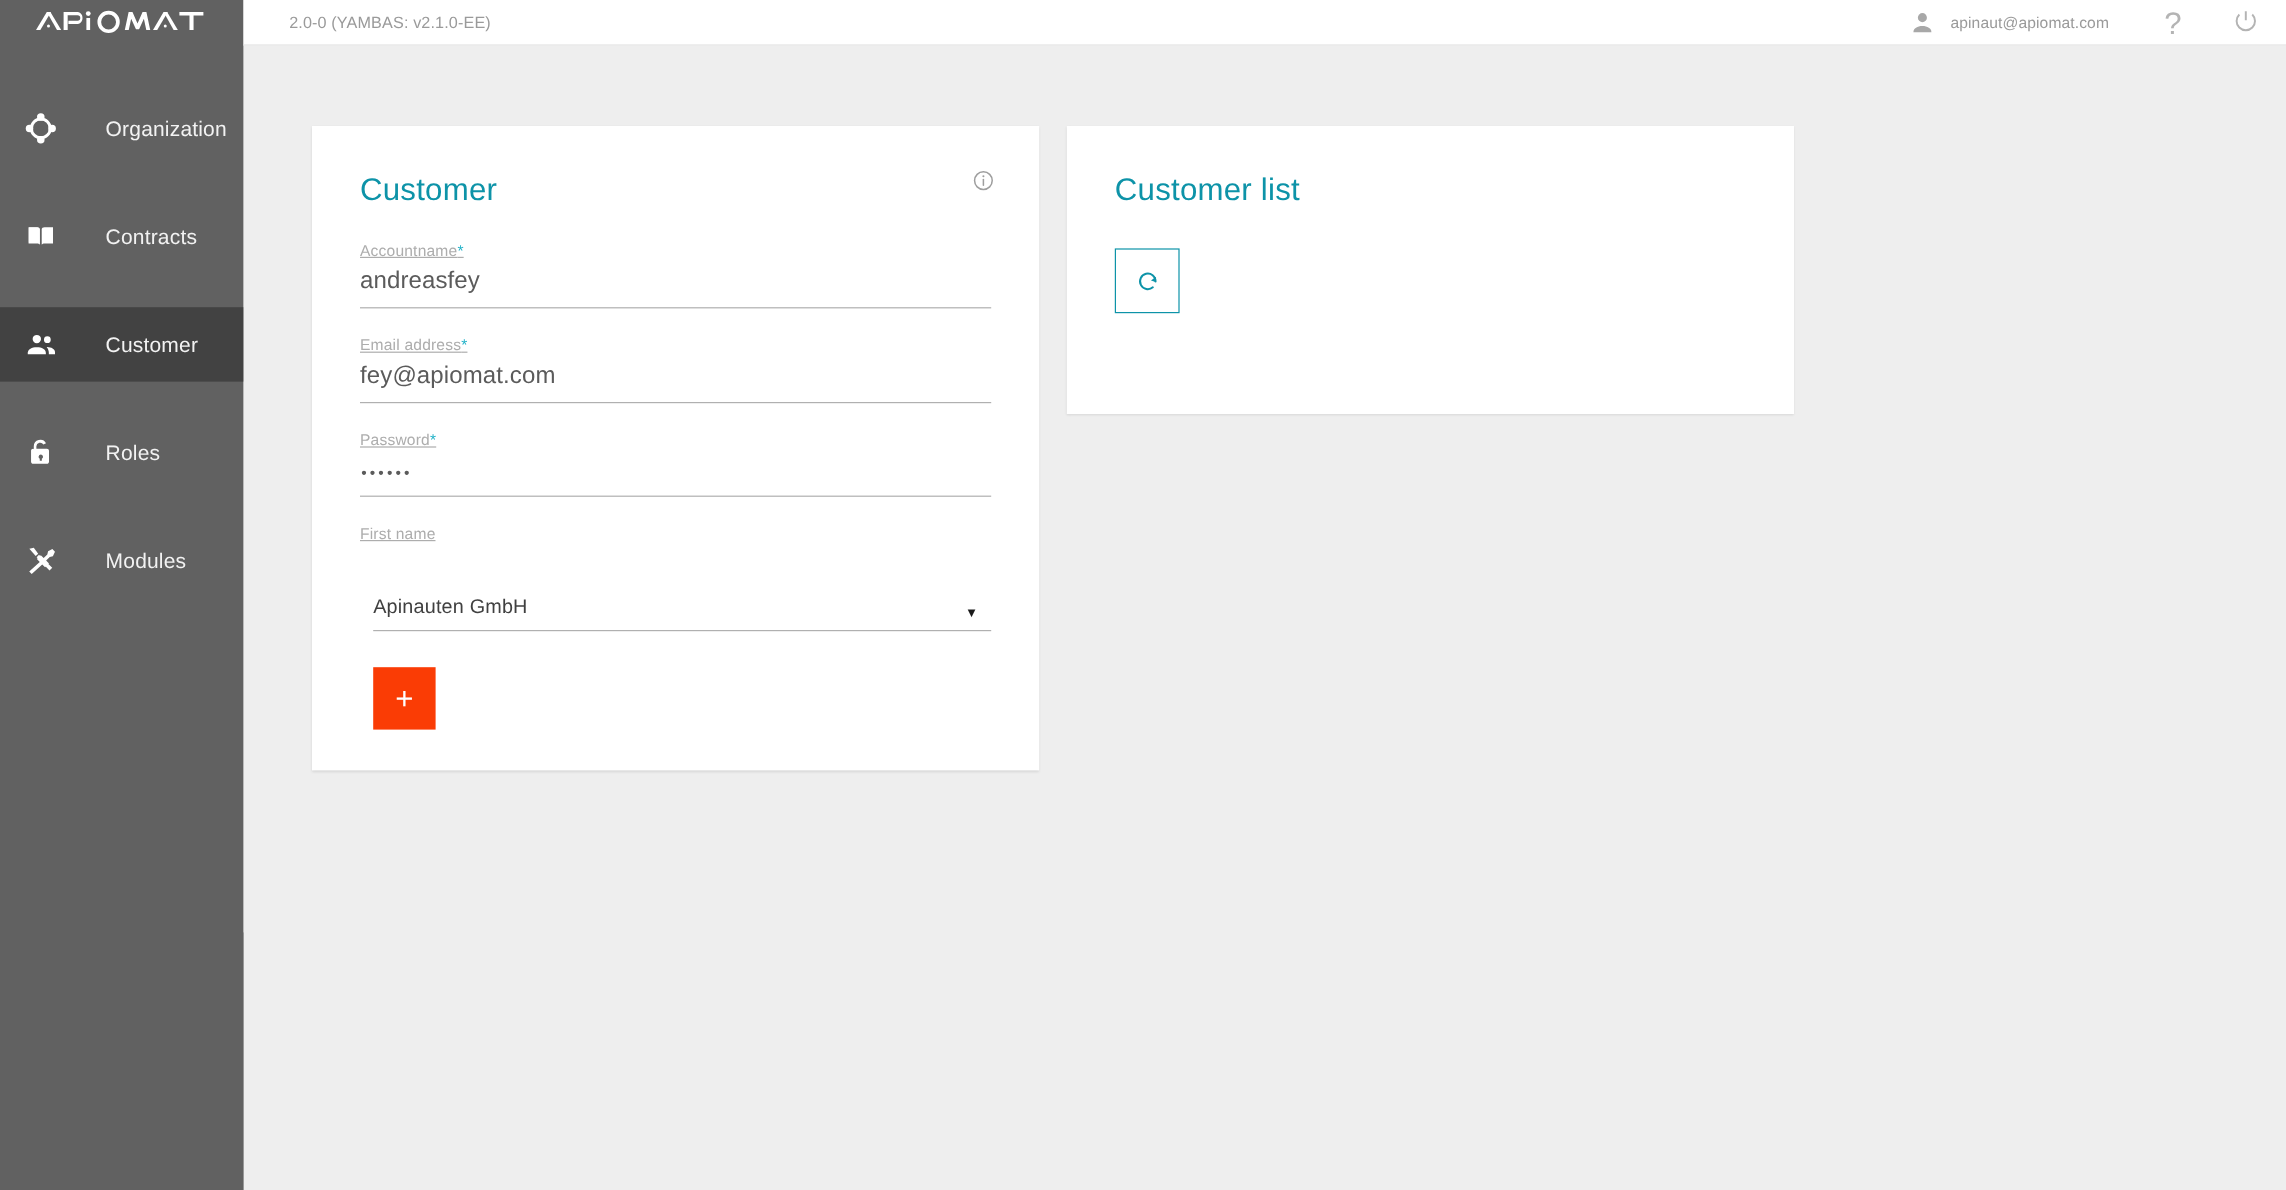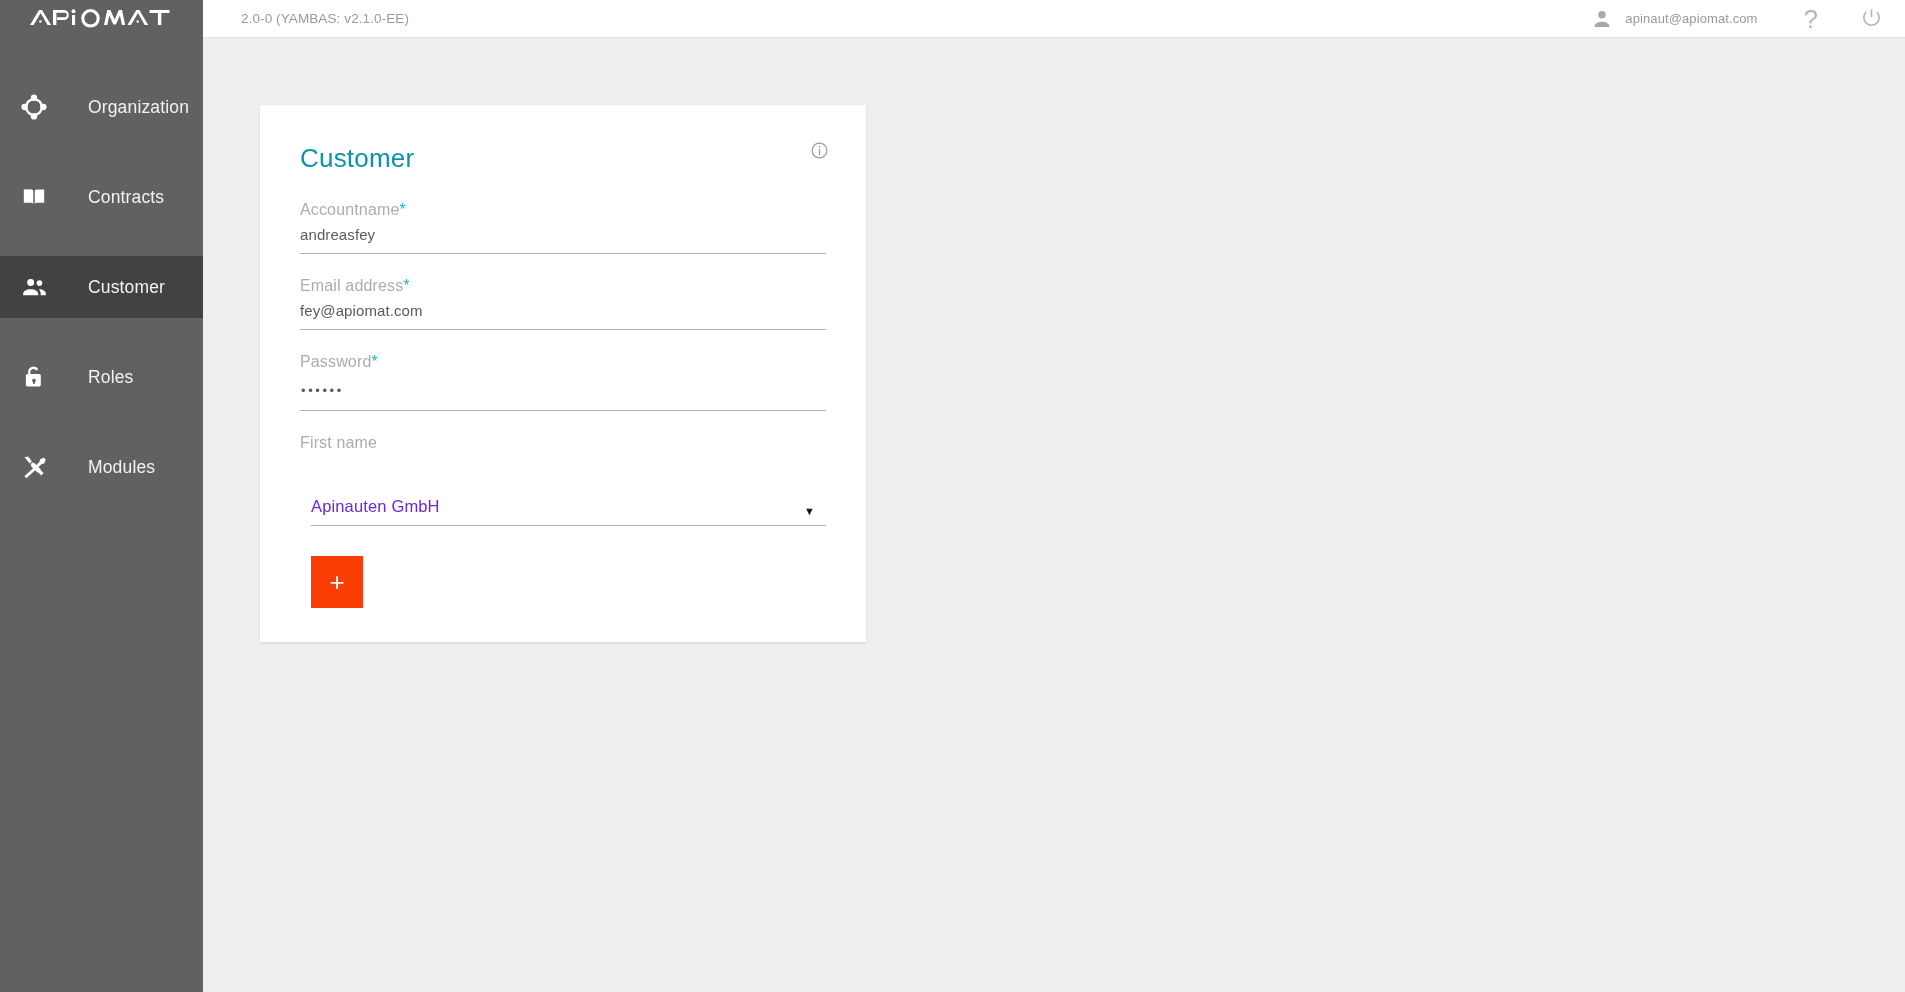--- a/index.html
+++ b/index.html
@@ -169,35 +169,36 @@
     cursor: pointer;
     display: flex;
   }
 
   
   .form { margin-top: 30px; }
 
   .field { margin-bottom: 23px; }
 
   .field-label {
-    font-size: 16px;
+    font-size: 13px;
     color: #adadad;
     letter-spacing: 0.15px;
     margin-bottom: 7px;
     display: block;
+    text-decoration: underline;
   }
   .req { color: #22b2c8; }
 
   .field-input {
     width: 100%;
     border: none;
     border-bottom: 1px solid #b0b0b0;
     outline: none;
     font-family: "Liberation Sans", sans-serif;
-    font-size: 15px;
+    font-size: 20px;
     color: #5b5b5b;
     letter-spacing: 0.1px;
     padding: 0 0 10px 0;
     background: transparent;
     display: block;
   }
   .field-input::placeholder { color: #cccccc; }
 
   .pwd-dots {
     font-size: 13px;
@@ -217,21 +218,21 @@
   .select-wrap {
     position: relative;
     border-bottom: 1px solid #b0b0b0;
     padding-bottom: 9px;
     display: flex;
     align-items: center;
     cursor: pointer;
   }
   .select-value {
     font-size: 16.5px;
-    color: #6d28d9;
+    color: #404040;
     letter-spacing: 0.15px;
   }
   .select-arrow {
     position: absolute;
     right: 11px;
     bottom: 8px;
     font-size: 11px;
     color: #1a1a1a;
     line-height: 1;
   }
@@ -434,16 +435,28 @@
               <span class="select-value">Apinauten GmbH</span>
               <span class="select-arrow">▼</span>
             </div>
           </div>
 
           <button class="add-btn">+</button>
 
         </div>
       </section>
 
+      <section class="card card-list">
+        <h2 class="card-title">Customer list</h2>
+
+        <button class="refresh-btn">
+          <span>
+            <svg width="21" height="21" viewBox="0 0 24 24" fill="none" stroke="#0d93a8" stroke-width="1.9">
+              <path d="M19.4 12a7.4 7.4 0 1 0-2.6 5.6" stroke-linecap="round"></path>
+              <path d="M19.9 7.6 L19.4 12.6 L15 11.2 Z" fill="#0d93a8" stroke="none"></path>
+            </svg>
+          </span>
+        </button>
+      </section>
 
     </main>
   </div>
 </div>
 
 </body></html>

